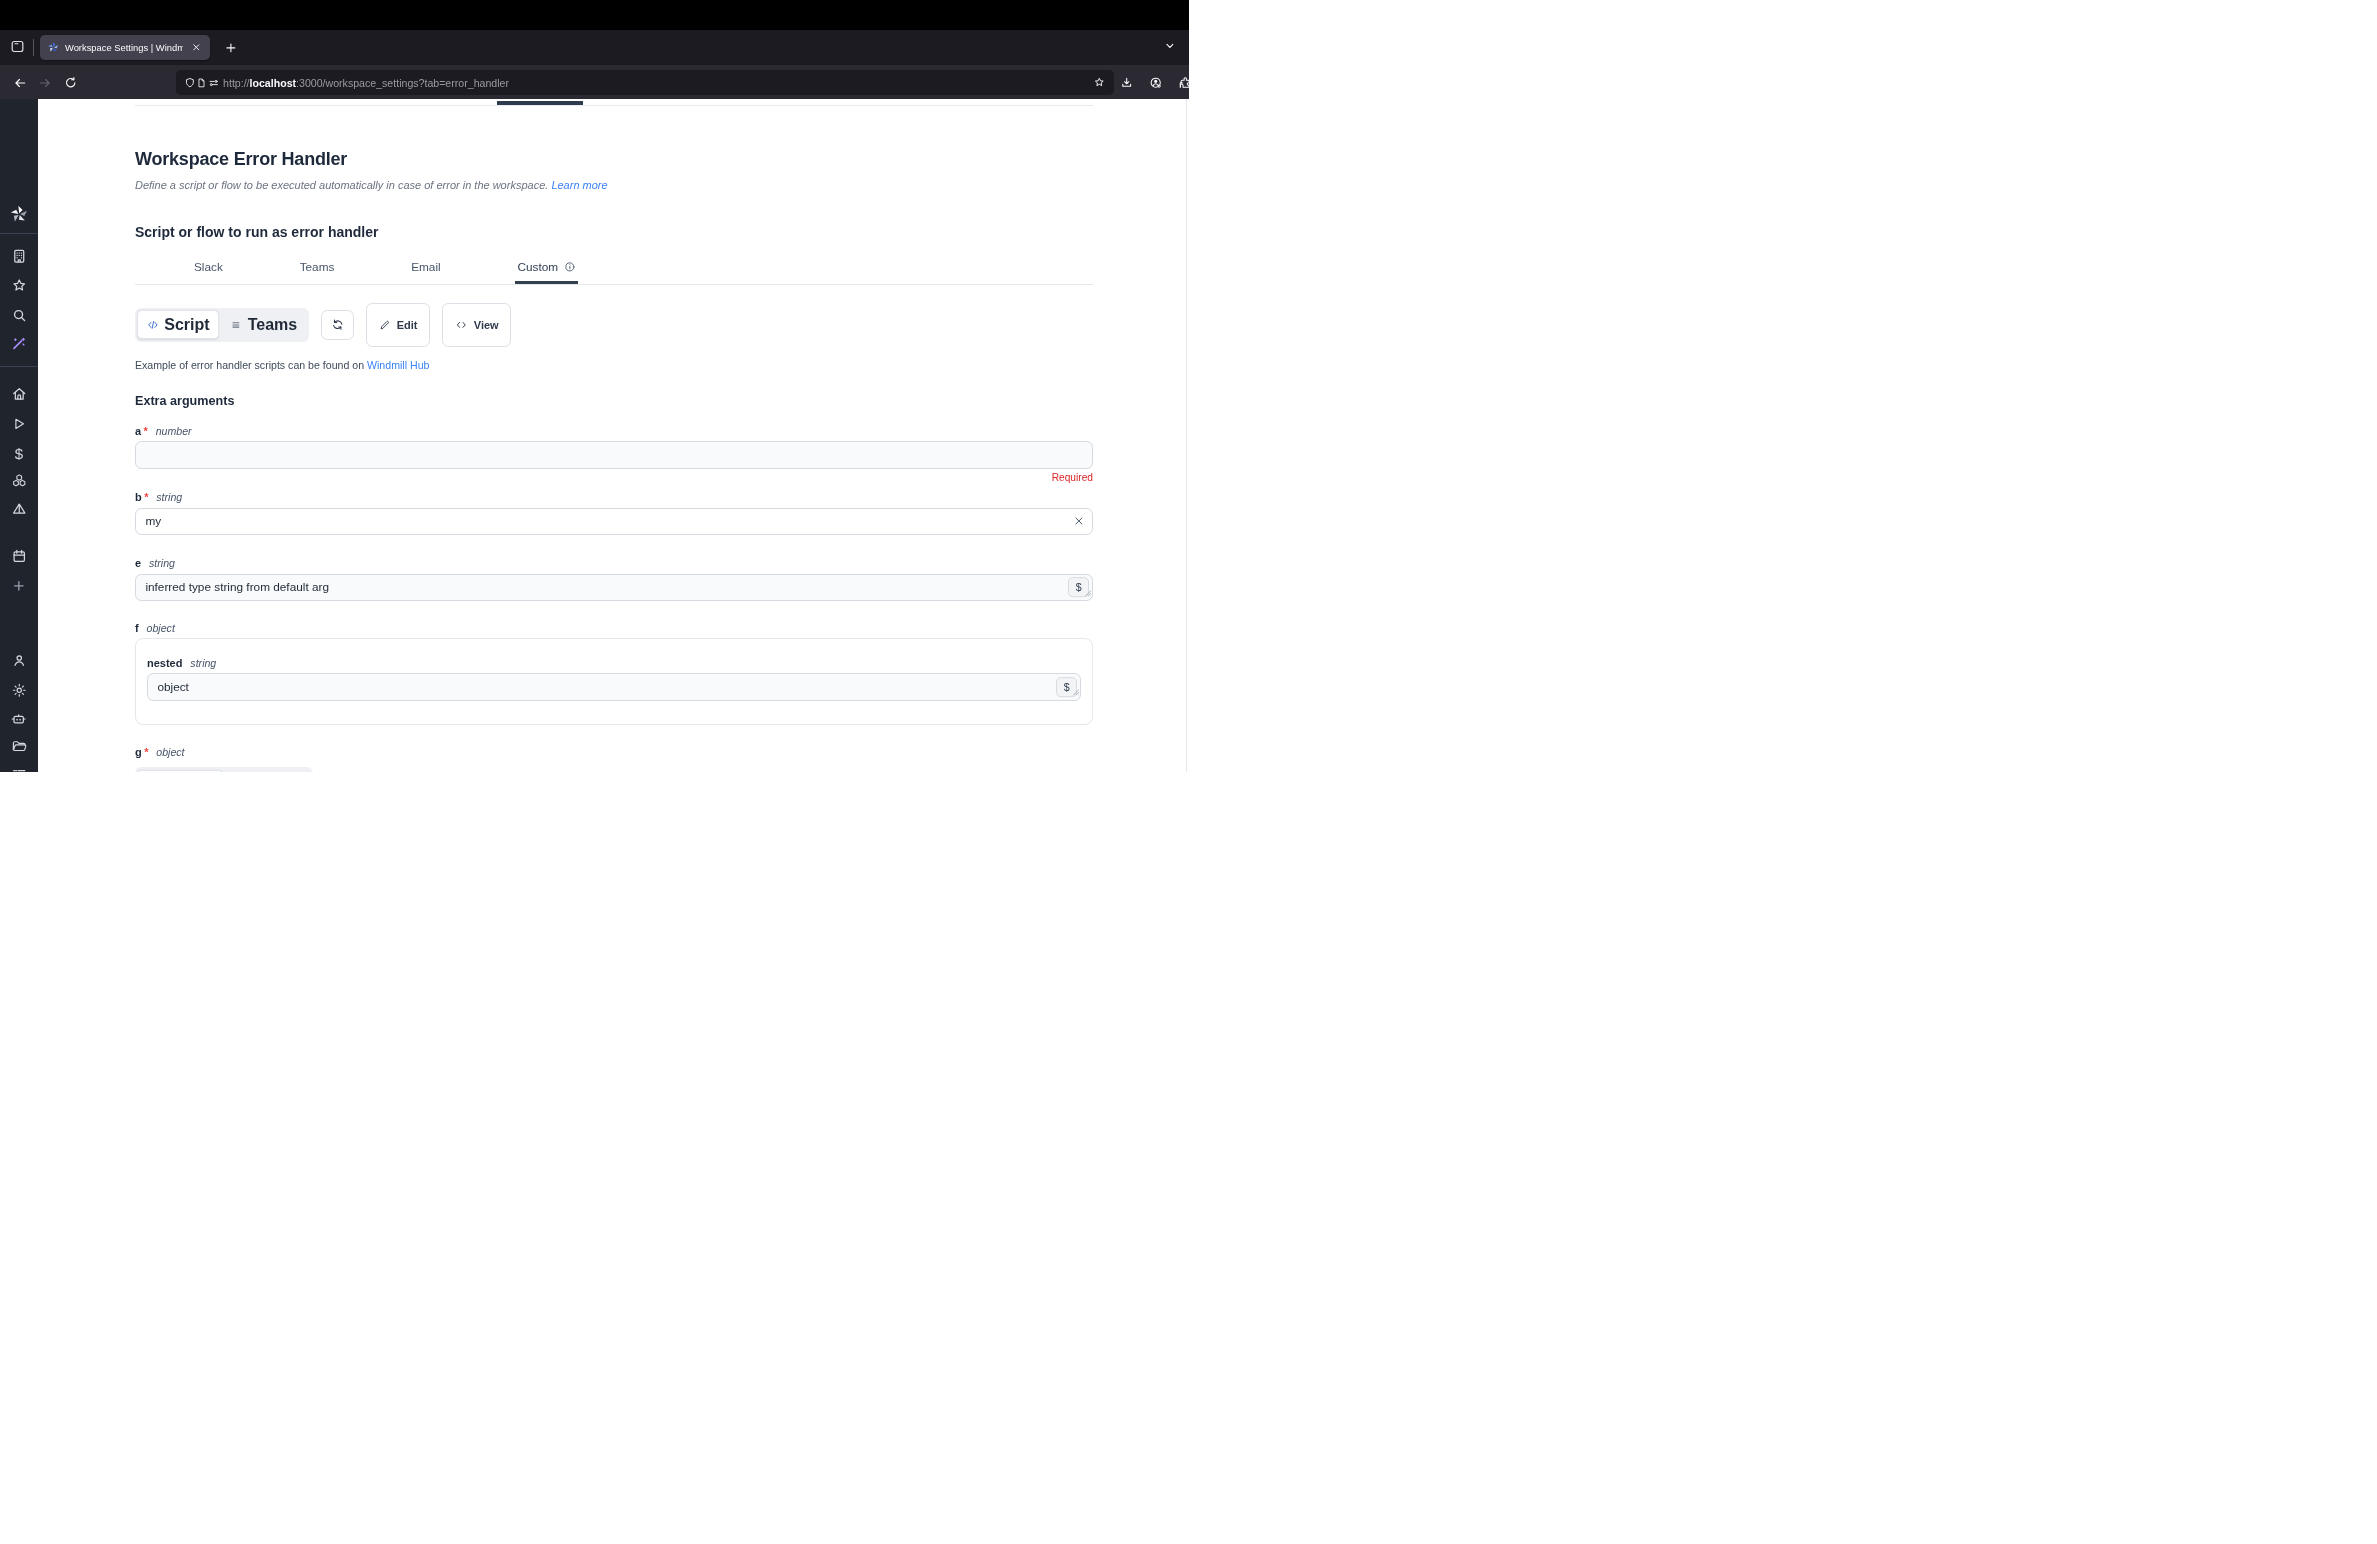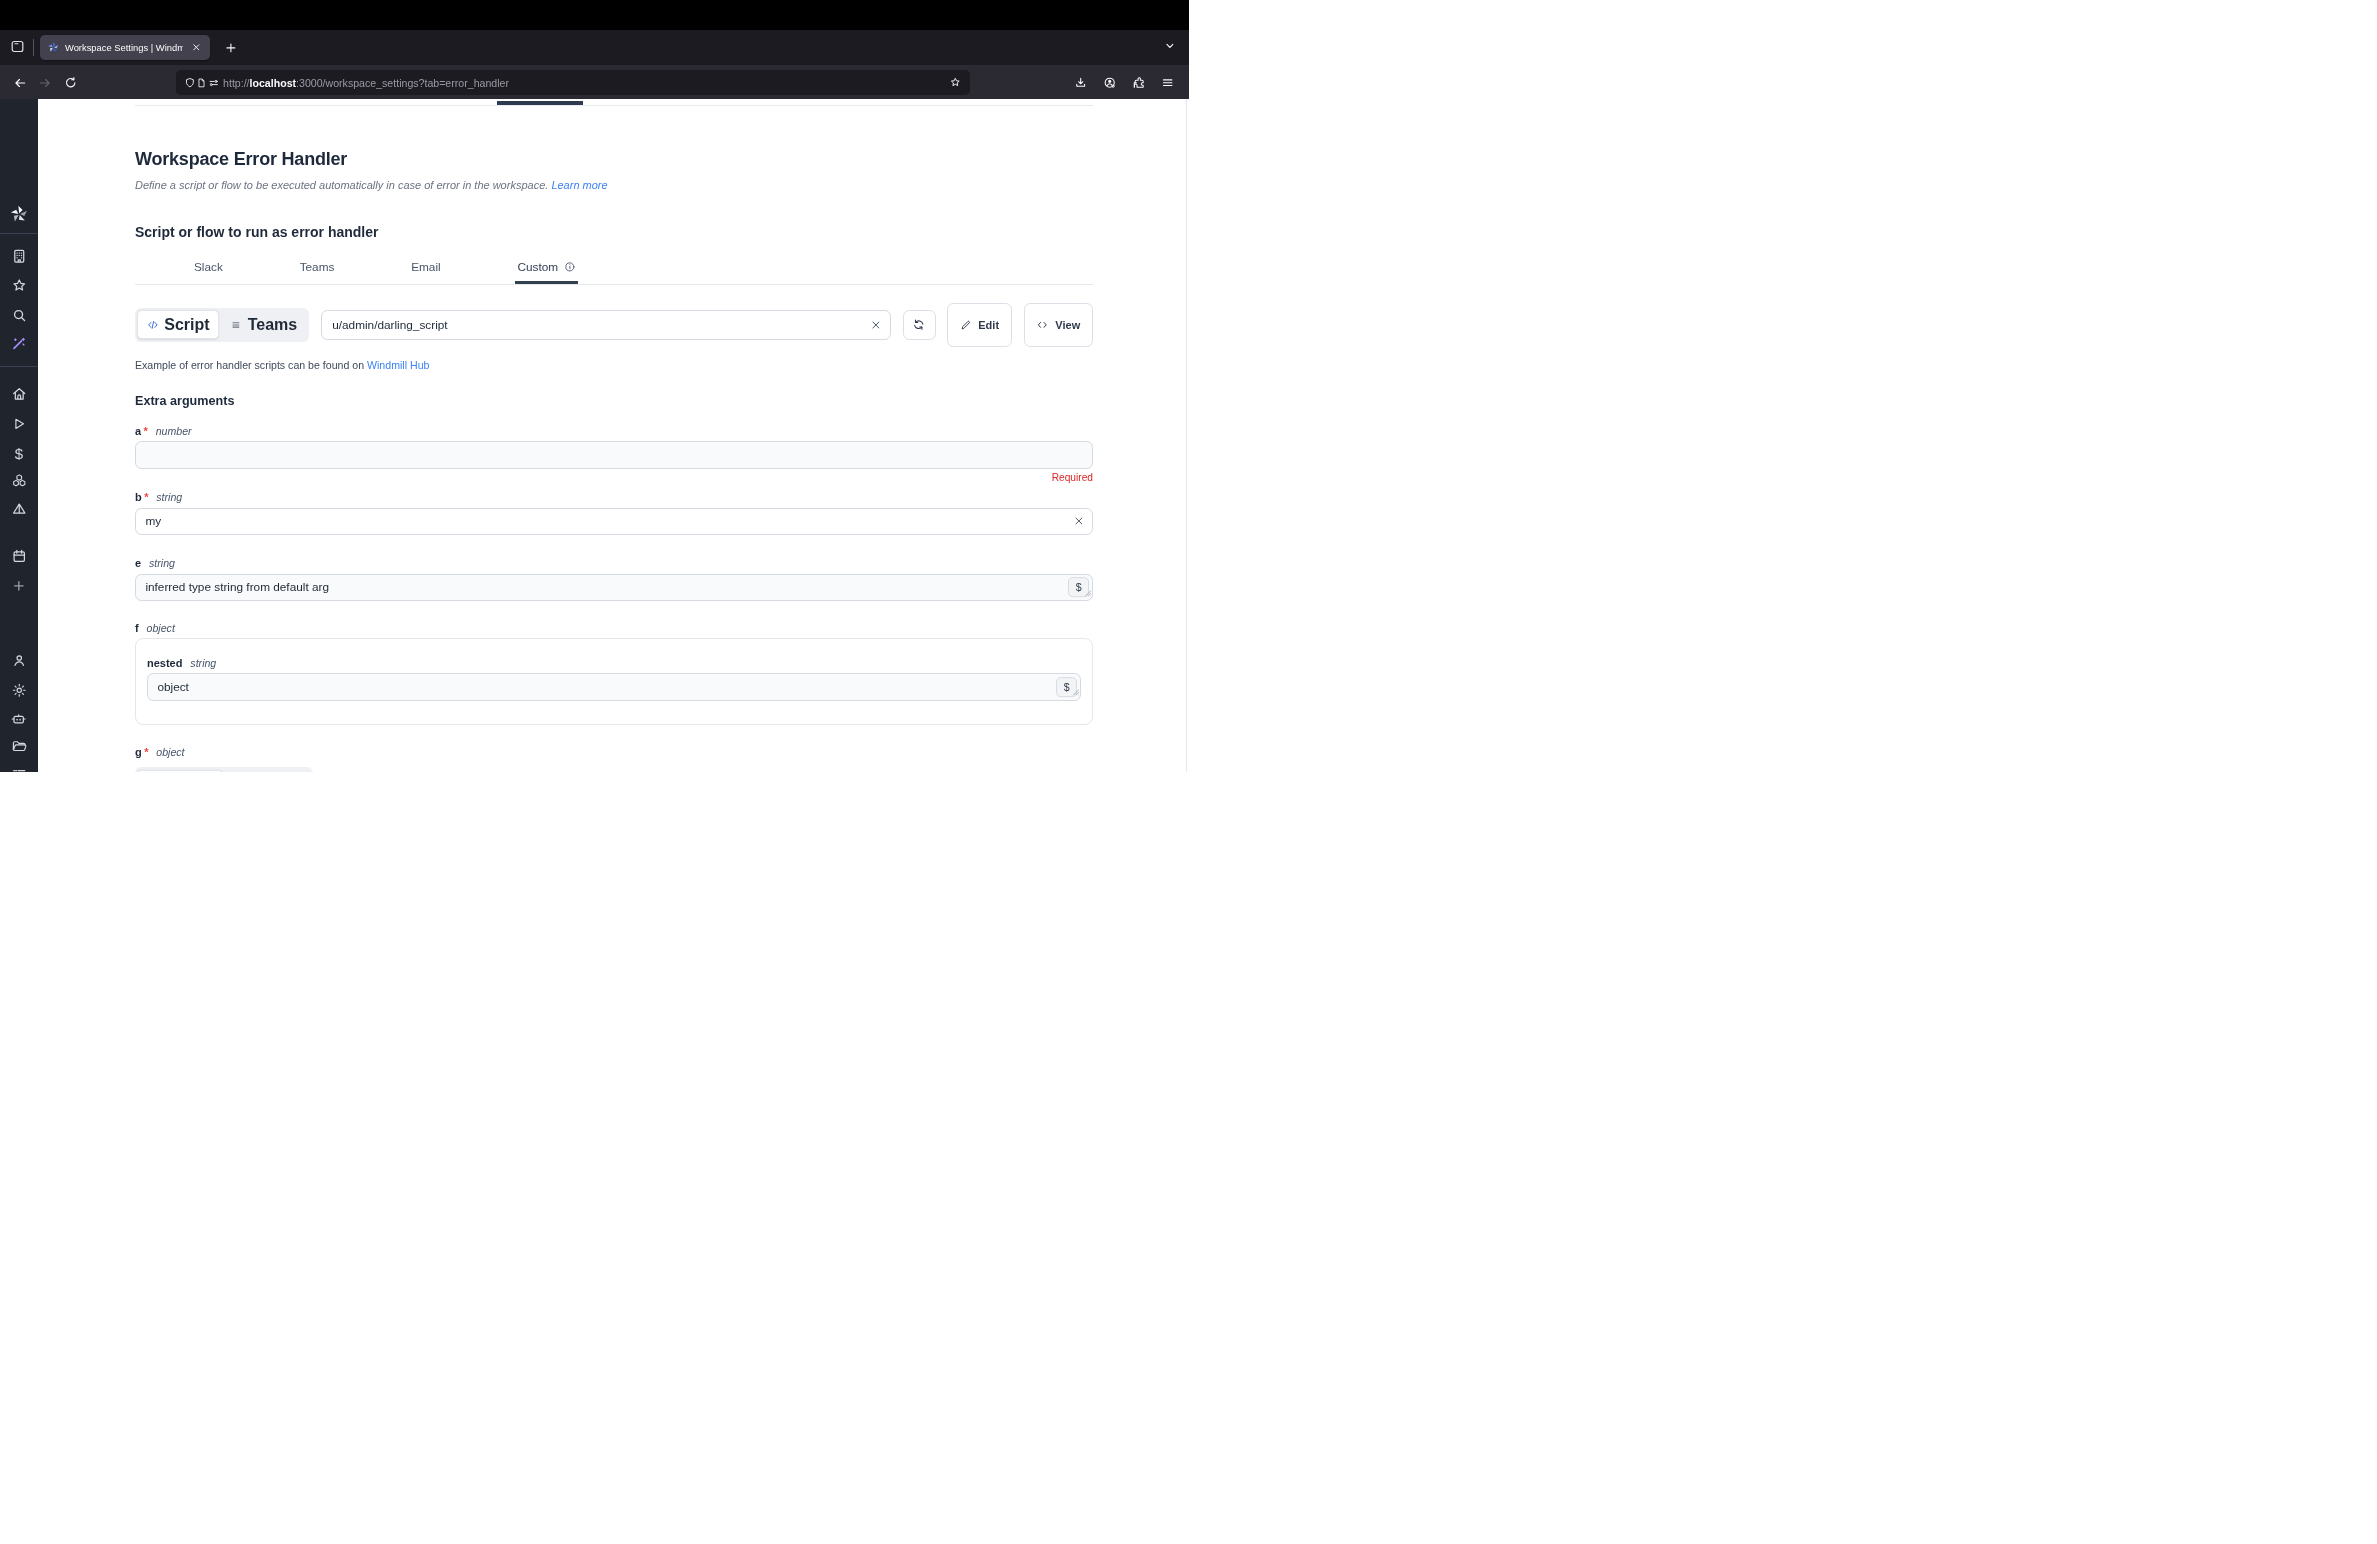--- a/index.html
+++ b/index.html
@@ -14,21 +14,21 @@
   .tab { height:25px; width:170px; background:#42414d; border-radius:4.7px; display:flex; align-items:center; gap:5.5px; padding:0 7px; box-shadow:0 0.8px 1.6px rgba(0,0,0,.35); }
   .tab-title { flex:1; font-size:9.4px; color:#fbfbfe; white-space:nowrap; overflow:hidden; }
   .tab-close { display:flex; align-items:center; justify-content:center; width:14px; height:14px; color:#fbfbfe; border-radius:3.1px; }
   .newtab-btn { margin-left:9.4px; width:23.6px; height:23.6px; display:flex; align-items:center; justify-content:center; color:#fbfbfe; }
   .alltabs-btn { position:absolute; right:7.9px; width:22px; height:22px; display:flex; align-items:center; justify-content:center; color:#fbfbfe; }
 
   .toolbar { height:35px; background:#2b2a33; display:flex; align-items:center; padding:0 7.9px; }
   .nav-btn { width:25px; height:25px; display:flex; align-items:center; justify-content:center; color:#fbfbfe; border-radius:4.7px; flex:0 0 auto; }
   .nav-btn.disabled { color:#62616c; }
   .toolbar-spacer { width:93px; flex:0 0 auto; }
-  .urlbar { width:794px; flex:0 0 auto; height:25px; background:#1c1b22; border-radius:4.7px; display:flex; align-items:center; padding:0 7.9px; }
+  .urlbar { width:938px; flex:0 0 auto; height:25px; background:#1c1b22; border-radius:4.7px; display:flex; align-items:center; padding:0 7.9px; }
   .urlbar .chip-icon { display:flex; align-items:center; color:#fbfbfe; flex:0 0 auto; }
   .url-text { font-size:10.6px; color:#9b9aa4; white-space:nowrap; overflow:hidden; flex:1; margin-left:3.1px; }
   .url-text .host { color:#fbfbfe; font-weight:700; }
   .star-btn { margin-left:auto; display:flex; align-items:center; color:#fbfbfe; flex:0 0 auto; }
   .right-cluster { margin-left:auto; display:flex; align-items:center; gap:3.1px; }
   .right-cluster .nav-btn { width:26px; }
 
   
   .app-sidebar { position:absolute; left:0; top:99px; bottom:0; width:38px; background:#1f242d; }
   .sbi { position:absolute; left:0; width:38px; height:20.4px; display:flex; align-items:center; justify-content:center; color:#d5d8dd; }
@@ -431,28 +431,20 @@
         <button class="toggle-btn">
           <span class="icon-gray">
             <svg width="11.8" height="11.8" viewBox="0 0 24 24" stroke="currentColor" stroke-width="2.1" stroke-linecap="round">
                 <path d="M6 7.5h12M6 12h12M6 16.5h12"></path>
               </svg>
           </span>
           <span>Teams</span>
         </button>
       </div>
 
-      <div class="path-wrap">
-        <input class="path-input" type="text" value="u/admin/darling_script" style="">
-        <button class="clear-x">
-          <svg width="11.8" height="11.8" viewBox="0 0 24 24" stroke="currentColor" stroke-width="1.9" stroke-linecap="round">
-              <path d="M6 6l12 12M18 6L6 18"></path>
-            </svg>
-        </button>
-      </div>
 
       <button class="sq-btn">
         <span style="display:flex">
           <svg width="13.4" height="13.4" viewBox="0 0 24 24" fill="none" stroke="currentColor" stroke-width="1.9" stroke-linecap="round" stroke-linejoin="round">
               <path d="M19.5 11a7.5 7.5 0 0 0-13-3.2"></path>
               <path d="M6.2 3.8v4.1h4.1"></path>
               <path d="M4.5 13a7.5 7.5 0 0 0 13 3.2"></path>
               <path d="M17.8 20.2v-4.1h-4.1"></path>
             </svg>
         </span>

